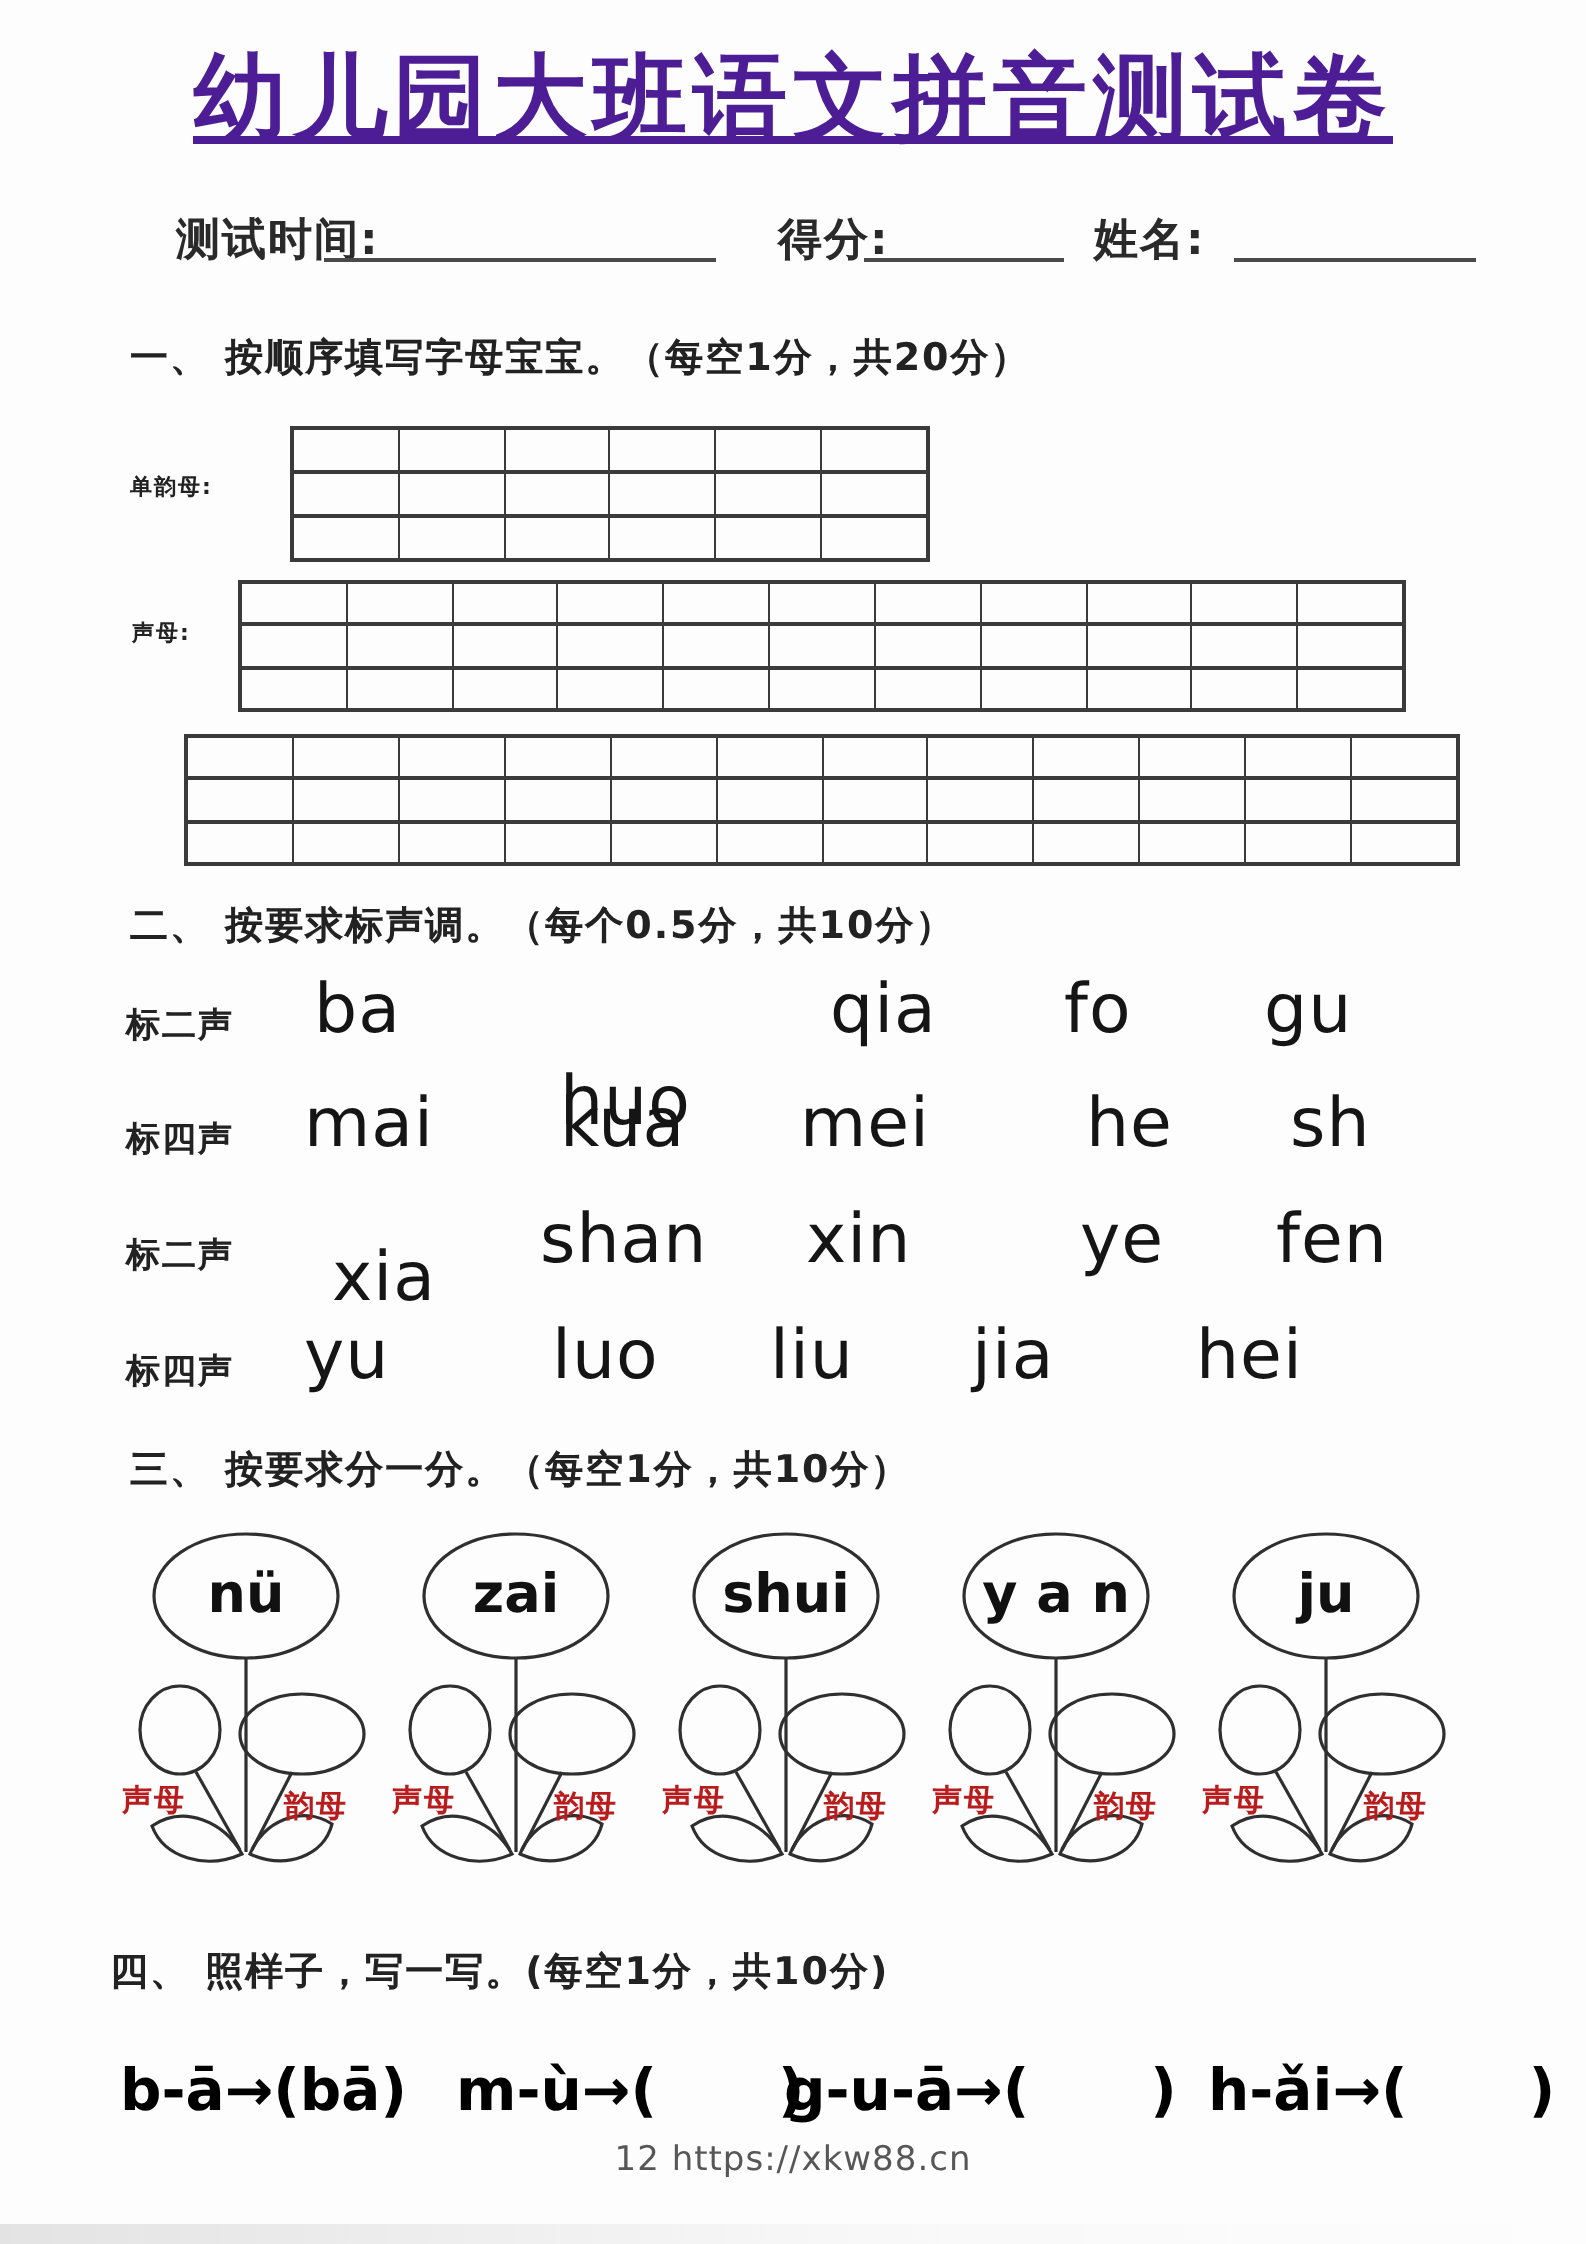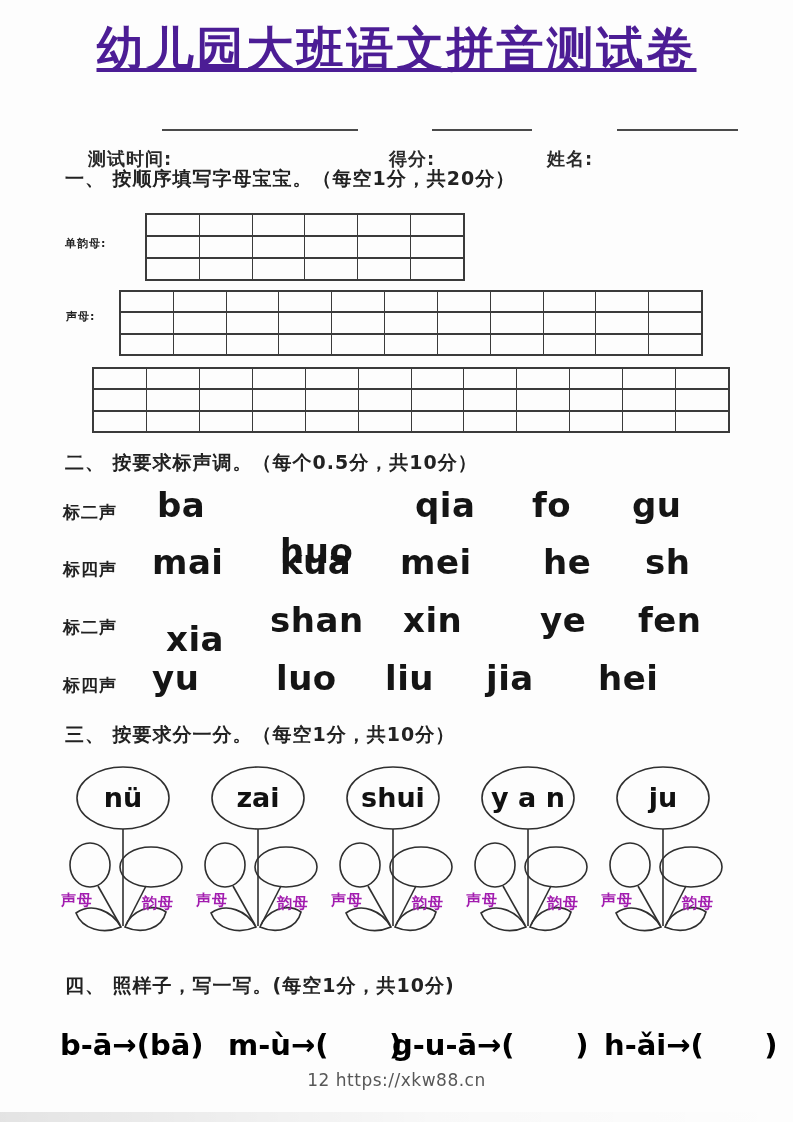--- a/index.html
+++ b/index.html
@@ -14,46 +14,46 @@
     pointer-events:none;
   }
   .abs{position:absolute;}
   .doc-title{
     top:18px; left:0; width:100%; text-align:center;
     font-family:"DejaVu Serif","Liberation Serif",serif;
     font-size:47px; font-weight:600; letter-spacing:3px; color:#4c1d95;
     white-space:nowrap;
     text-decoration:underline;
   }
-  .hdr-label{top:105px; font-size:18px; font-weight:bold; color:#2a2a2a; letter-spacing:1px;margin-top:42px;}
+  .hdr-label{top:105px; font-size:22px; font-weight:bold; color:#2a2a2a; letter-spacing:1px;}
   .hdr-line{top:129px; height:0; border-top:2px solid #4a4a4a;}
   .sec-heading{
     font-size:19px; font-weight:bold; color:#222; letter-spacing:1px; white-space:nowrap;
   }
   .side-label{font-size:11px; font-weight:bold; color:#222; letter-spacing:1px;}
   
   .ptable{
     display:grid; grid-template-rows:repeat(3,1fr);
     gap:2px 1px; background:#3b3b3b; border:2px solid #3b3b3b;
     box-sizing:border-box;
   }
   .ptable .cell{background:#fdfdfd;}
   .tone-label{font-size:17px; font-weight:bold; color:#222; letter-spacing:1px;}
   .syl{
-    position:absolute; font-size:34px; font-weight:bold; color:#151515;
+    position:absolute; font-size:34px; font-weight:normal; color:#151515;
     line-height:1; letter-spacing:0.5px; white-space:pre;
   }
   .flower{position:absolute; width:130px; height:175px;}
   .flower svg{position:absolute; left:0; top:0;}
   .flower .syl-big{
     position:absolute; top:17px; left:0; width:130px; text-align:center;
     font-size:27px; font-weight:bold; color:#111; white-space:pre;
   }
   .flower .lbl{
-    position:absolute; font-size:15px; font-weight:bold; color:#a21caf; letter-spacing:1px;
+    position:absolute; font-size:15px; font-weight:bold; color:#b91c1c; letter-spacing:1px;
   }
   .flower .lbl.sm{left:3px; top:126px;}
   .flower .lbl.ym{left:84px; top:129px;}
   .ex{
     position:absolute; top:1028px; font-size:29px; font-weight:bold; color:#000000;
     line-height:1.2; white-space:pre; letter-spacing:0px;
   }
   .footer{
     top:1070px; left:0; width:100%; text-align:center;
     font-size:17px; color:#575757; letter-spacing:0.5px;
@@ -287,21 +287,21 @@
         <ellipse cx="93" cy="102" rx="31" ry="20"></ellipse>
         <path d="M63,162 C45,170 24,164 18,148 C34,137 54,146 63,162 Z"></path>
         <path d="M67,162 C85,170 104,163 108,147 C93,137 73,146 67,162 Z"></path>
       </g>
     </svg>
     <span class="syl-big">ju</span>
     <span class="lbl sm">声母</span>
     <span class="lbl ym">韵母</span>
   </div>
 
-  <div class="abs sec-heading" style="left:65px; top:973px;">四、 照样子，写一写。(每空1分，共10分)</div>
+  <div class="abs sec-heading" style="left:55px; top:973px;">四、 照样子，写一写。(每空1分，共10分)</div>
   <span class="ex" style="left:60px;">b-ā→(bā)</span>
   <span class="ex" style="left:392px;">g-u-ā→(      )</span>
   <span class="ex" style="left:228px;">m-ù→(      )</span>
   <span class="ex" style="left:604px;">h-ǎi→(      )</span>
 
   <div class="abs footer">12 https://xkw88.cn</div>
 
 </div>
 
 </body></html>

